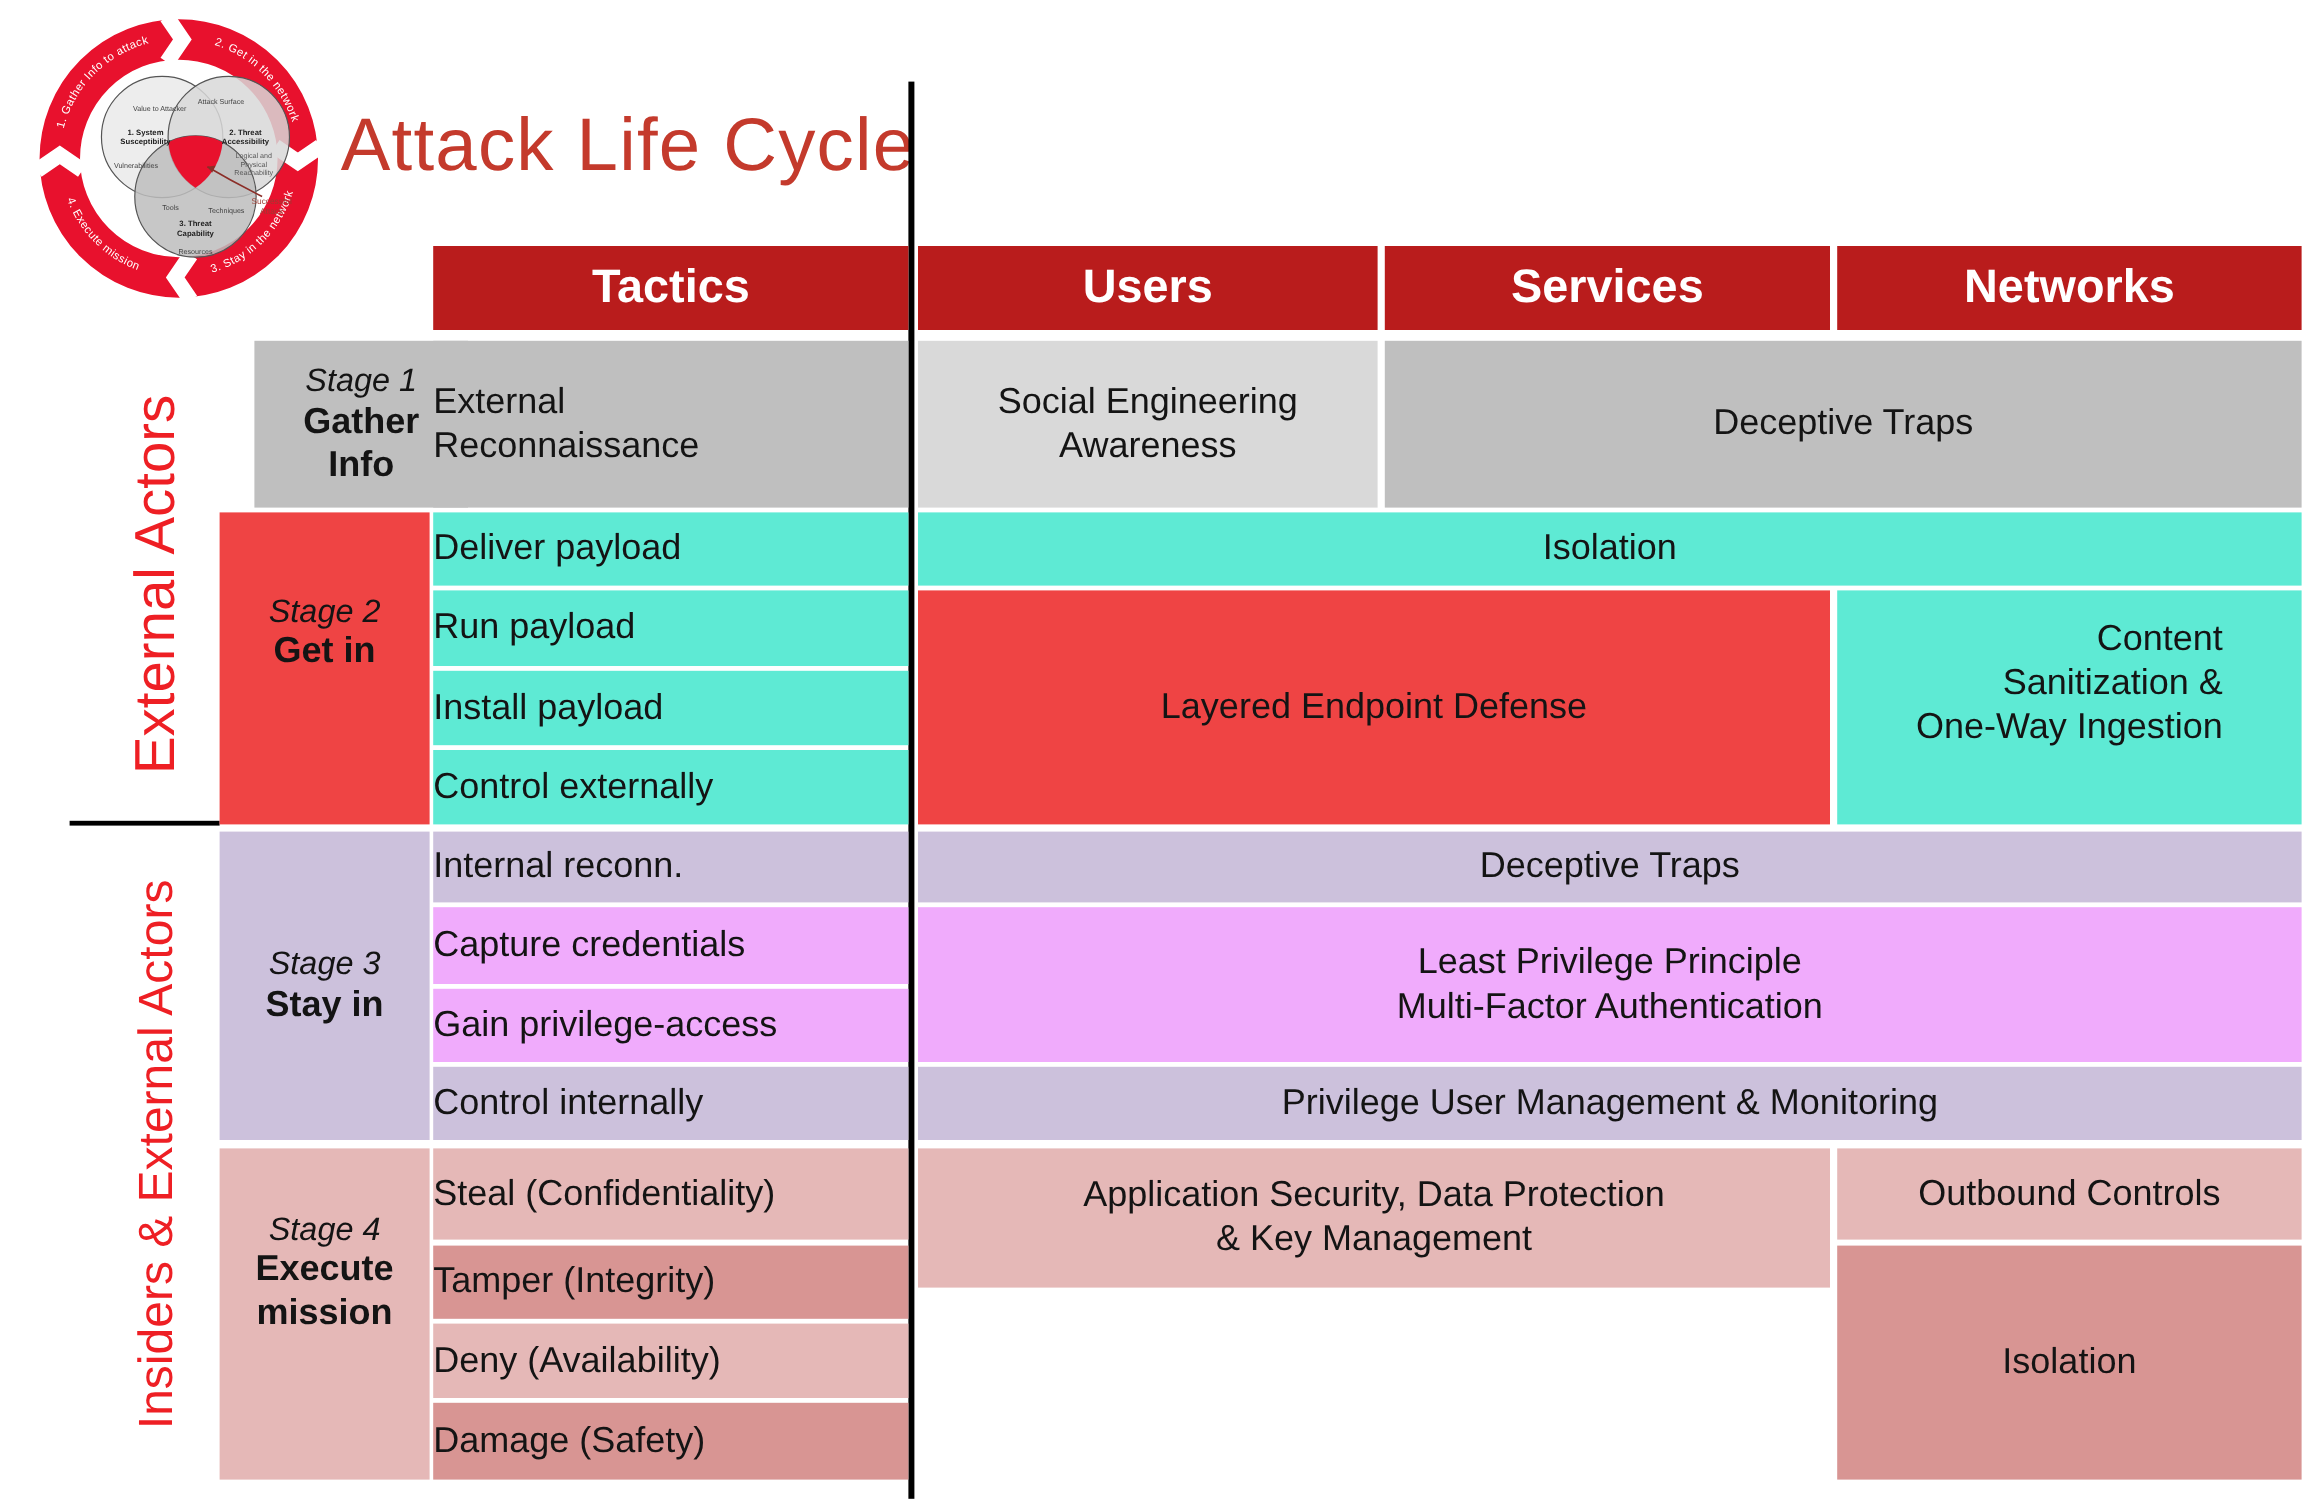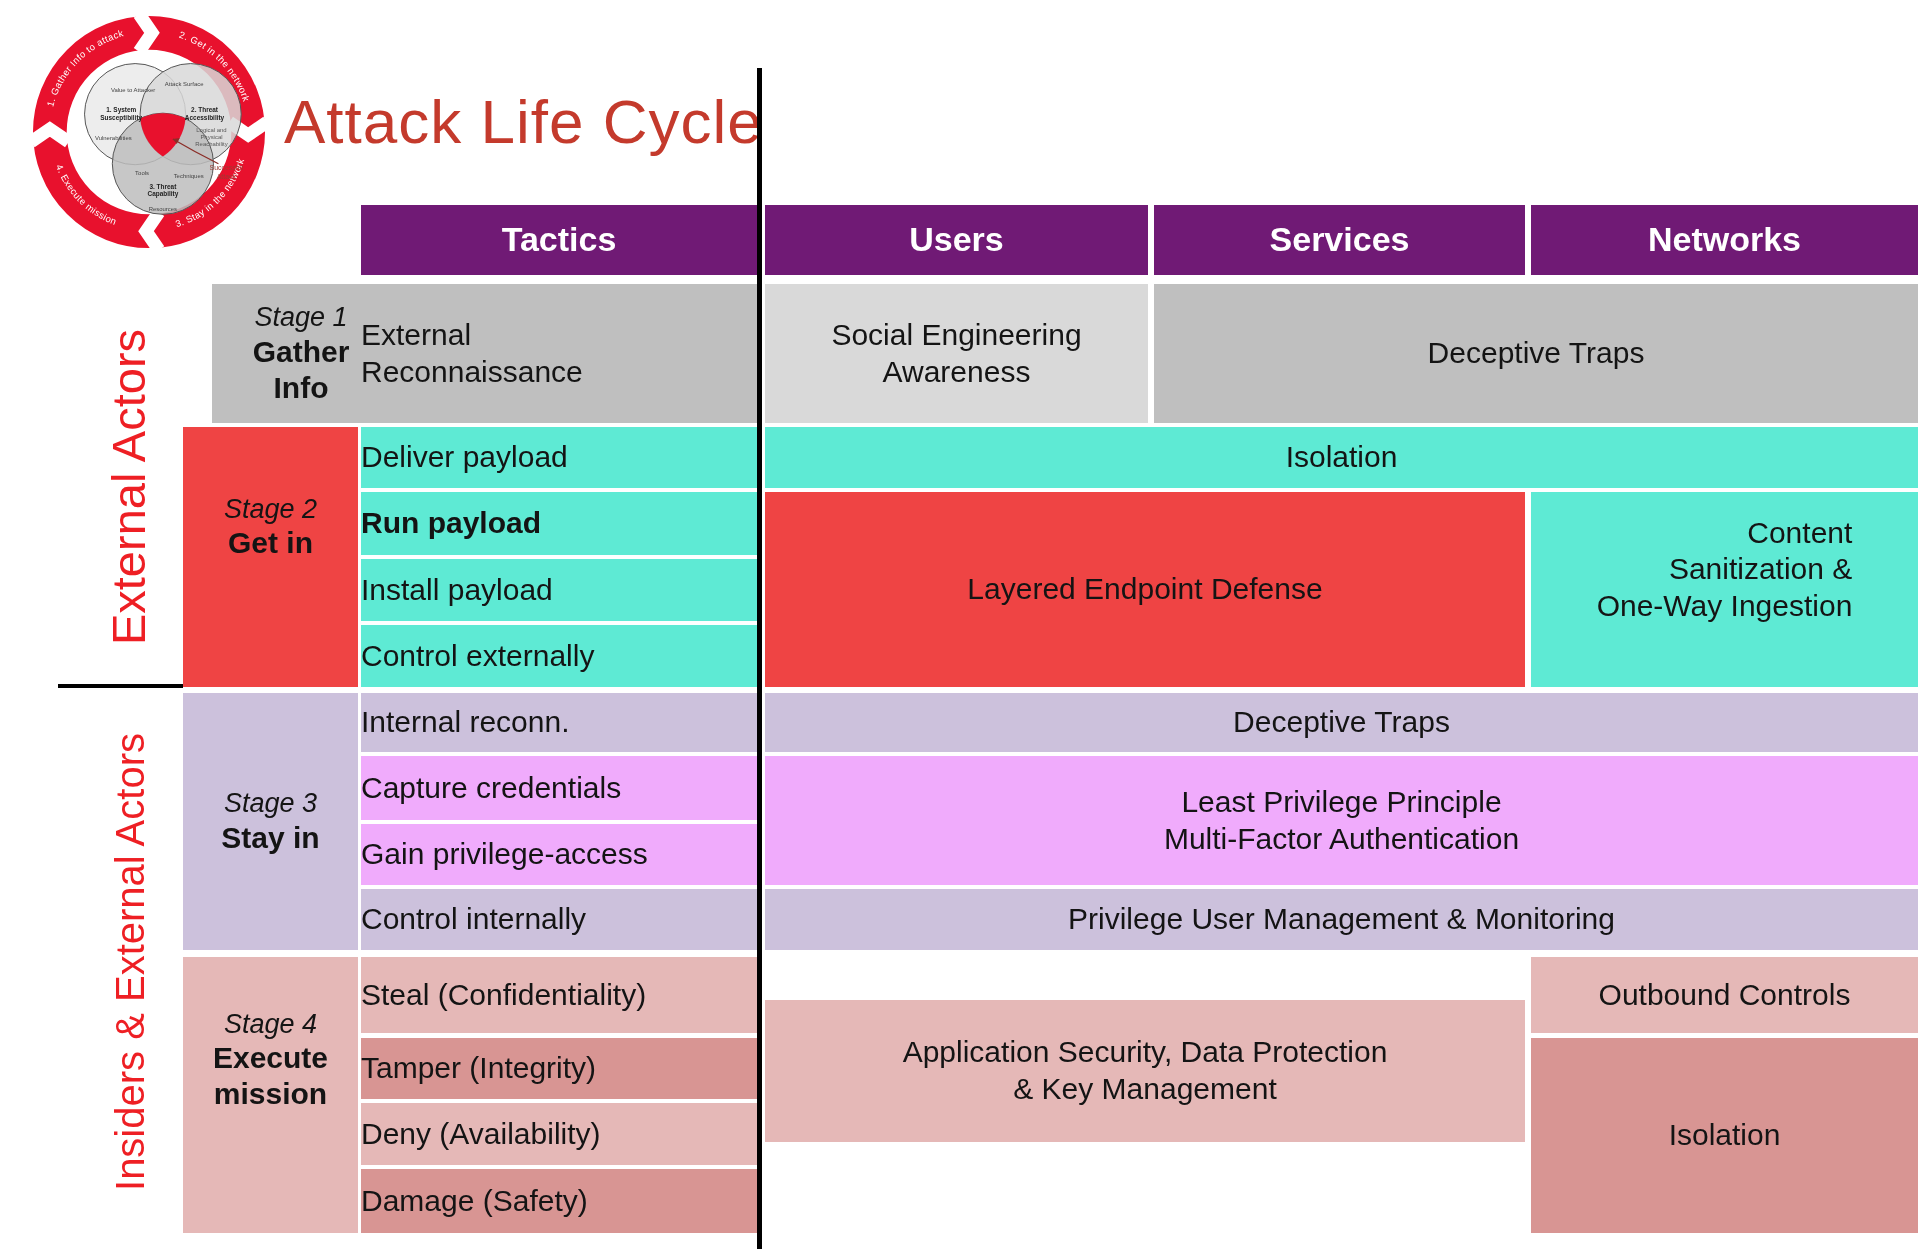--- a/index.html
+++ b/index.html
@@ -1,21 +1,21 @@
 <!DOCTYPE html>
 <html><head>
 <meta charset="utf-8">
 <style>
   html,body{margin:0;padding:0;background:#fff;}
   #stage{position:relative;width:1930px;height:1250px;background:#fff;overflow:hidden;
          font-family:"Liberation Sans","DejaVu Sans",sans-serif;color:#141414;}
   .cell{position:absolute;display:flex;align-items:center;font-size:30px;line-height:1.22;}
   .t{justify-content:flex-start;white-space:pre-line;}
   .d{justify-content:center;text-align:center;white-space:pre-line;}
-  .hd{justify-content:center;background:#701a75;color:#ffffff;font-weight:bold;font-size:34px;}
+  .hd{justify-content:center;background:#b91c1c;color:#ffffff;font-weight:bold;font-size:39px;}
   .stage-label{flex-direction:column;justify-content:center;text-align:center;}
   .stage-num{font-style:italic;font-size:27px;}
   .stage-name{font-weight:bold;font-size:30px;white-space:pre-line;line-height:1.2;}
   .bg-gray{background:#bfbfbf;}   .bg-lgray{background:#d9d9d9;}
   .bg-orange{background:#5eead4;text-align:right;} .bg-lorange{background:#ef4444;text-align:right;}
   .bg-purple{background:#f0abfc;} .bg-lpurple{background:#ccc1dc;}
   .bg-rose{background:#d89593;}   .bg-lrose{background:#e5b8b7;}
   .vline{position:absolute;left:757px;top:68px;width:5px;height:1181px;background:#000;}
   .hline{position:absolute;left:58px;top:684px;width:125px;height:4px;background:#000;}
   .title{position:absolute;left:284px;top:86px;font-size:62px;color:#c43a2c;letter-spacing:1px;white-space:nowrap;}
@@ -136,21 +136,21 @@
 Reconnaissance</div>
   <div class="cell d bg-lgray" style="left:765px;top:284px;width:383px;height:139px;">Social Engineering
 Awareness</div>
   <div class="cell d bg-gray" style="left:1154px;top:284px;width:764px;height:139px;">Deceptive Traps</div>
 
   <div class="cell stage-label bg-lorange" style="left:183px;top:427px;width:175px;height:260px;padding-bottom:60px;box-sizing:border-box;">
     <span class="stage-num">Stage 2</span>
     <span class="stage-name">Get in</span>
   </div>
   <div class="cell t bg-orange" style="left:361px;top:427px;width:396px;height:61px;">Deliver payload</div>
-  <div class="cell t bg-orange" style="left:361px;top:492px;width:396px;height:63px;font-weight:bold;">Run payload</div>
+  <div class="cell t bg-orange" style="left:361px;top:492px;width:396px;height:63px;">Run payload</div>
   <div class="cell t bg-orange" style="left:361px;top:559px;width:396px;height:62px;">Install payload</div>
   <div class="cell t bg-orange" style="left:361px;top:625px;width:396px;height:62px;">Control externally</div>
   <div class="cell d bg-orange" style="left:765px;top:427px;width:1153px;height:61px;">Isolation</div>
   <div class="cell d bg-lorange" style="left:765px;top:492px;width:760px;height:195px;">Layered Endpoint Defense</div>
   <div class="cell d bg-orange" style="left:1531px;top:492px;width:387px;height:195px;padding-bottom:40px;box-sizing:border-box;">Content
 Sanitization &amp;
 One-Way Ingestion</div>
 
   <div class="cell stage-label bg-lpurple" style="left:183px;top:693px;width:175px;height:257px;">
     <span class="stage-num">Stage 3</span>
@@ -167,18 +167,18 @@
 
   <div class="cell stage-label bg-lrose" style="left:183px;top:957px;width:175px;height:276px;padding-bottom:70px;box-sizing:border-box;">
     <span class="stage-num">Stage 4</span>
     <span class="stage-name">Execute
 mission</span>
   </div>
   <div class="cell t bg-lrose" style="left:361px;top:957px;width:396px;height:76px;">Steal (Confidentiality)</div>
   <div class="cell t bg-rose" style="left:361px;top:1038px;width:396px;height:61px;">Tamper (Integrity)</div>
   <div class="cell t bg-lrose" style="left:361px;top:1103px;width:396px;height:62px;">Deny (Availability)</div>
   <div class="cell t bg-rose" style="left:361px;top:1169px;width:396px;height:64px;">Damage (Safety)</div>
-  <div class="cell d bg-lrose" style="left:765px;top:1000px;width:760px;height:142px;">Application Security, Data Protection
+  <div class="cell d bg-lrose" style="left:765px;top:957px;width:760px;height:116px;">Application Security, Data Protection
 &amp; Key Management</div>
   <div class="cell d bg-lrose" style="left:1531px;top:957px;width:387px;height:76px;">Outbound Controls</div>
   <div class="cell d bg-rose" style="left:1531px;top:1038px;width:387px;height:195px;">Isolation</div>
 
 </div>
 
 </body></html>

